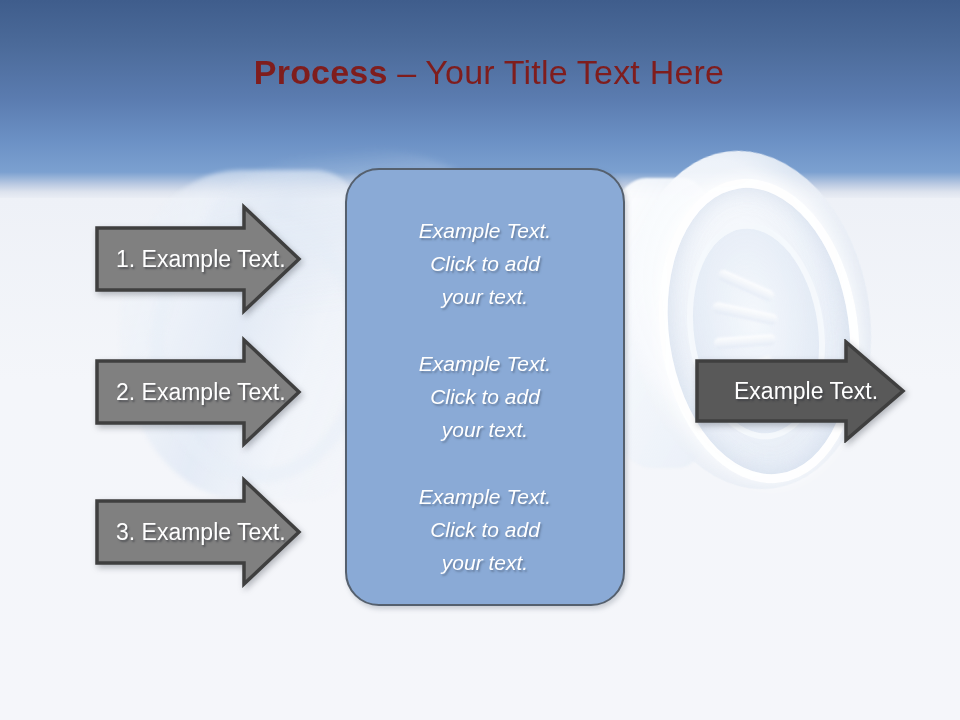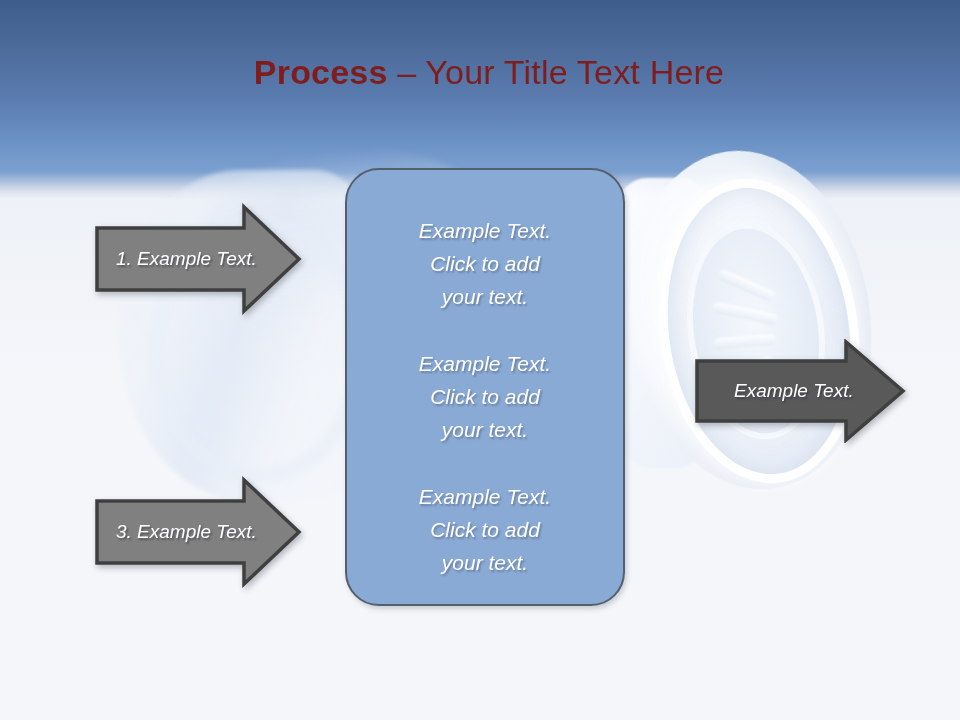--- a/index.html
+++ b/index.html
@@ -199,26 +199,25 @@
     position: absolute;
     z-index: 4;
     display: flex;
     align-items: center;
     filter: drop-shadow(2px 3px 3px rgba(80,85,95,0.40));
   }
   .arrow svg { display: block; }
   .arrow .arrow-label {
     position: absolute;
     color: #ffffff;
-    font-size: 19px;
+    font-size: 23px;
     line-height: 20px;
     white-space: nowrap;
     text-shadow: 1.5px 1.5px 2px rgba(45,48,55,0.55);
     pointer-events: none;
-    font-style: italic;
   }
 
   
   .arrow-left .arrow-label {
     left: 22px;
     top: 50%;
     transform: translateY(-50%);
   }
   
   .arrow-right .arrow-label {
@@ -272,20 +271,26 @@
 your text.</div>
   </div>
 
   <div class="arrow arrow-left" id="arrow-1">
     <svg width="208" height="112" viewBox="0 0 208 112">
       <polygon points="3,25 150,25 150,4 205,56 150,108 150,87 3,87" fill="#808080" stroke="#3f3f3f" stroke-width="3.5" stroke-linejoin="miter"></polygon>
     </svg>
     <span class="arrow-label">1. Example Text.</span>
   </div>
 
+  <div class="arrow arrow-left" id="arrow-2">
+    <svg width="208" height="112" viewBox="0 0 208 112">
+      <polygon points="3,25 150,25 150,4 205,56 150,108 150,87 3,87" fill="#808080" stroke="#3f3f3f" stroke-width="3.5" stroke-linejoin="miter"></polygon>
+    </svg>
+    <span class="arrow-label">2. Example Text.</span>
+  </div>
 
   <div class="arrow arrow-left" id="arrow-3">
     <svg width="208" height="112" viewBox="0 0 208 112">
       <polygon points="3,25 150,25 150,4 205,56 150,108 150,87 3,87" fill="#808080" stroke="#3f3f3f" stroke-width="3.5" stroke-linejoin="miter"></polygon>
     </svg>
     <span class="arrow-label">3. Example Text.</span>
   </div>
 
   <div class="arrow arrow-right" id="arrow-4">
     <svg width="212" height="104" viewBox="0 0 212 104">

